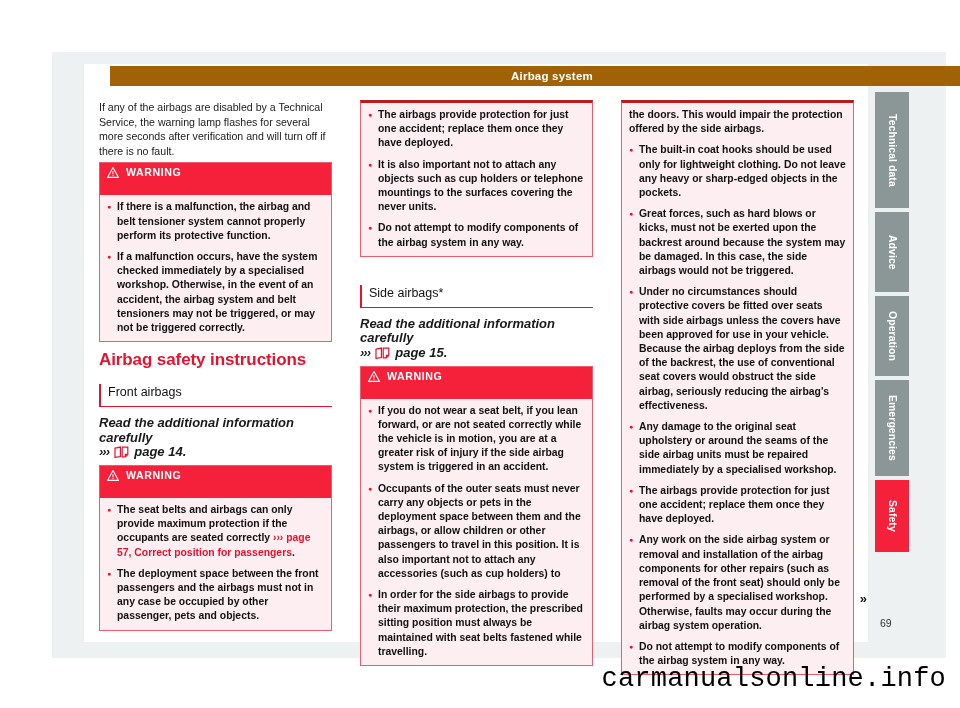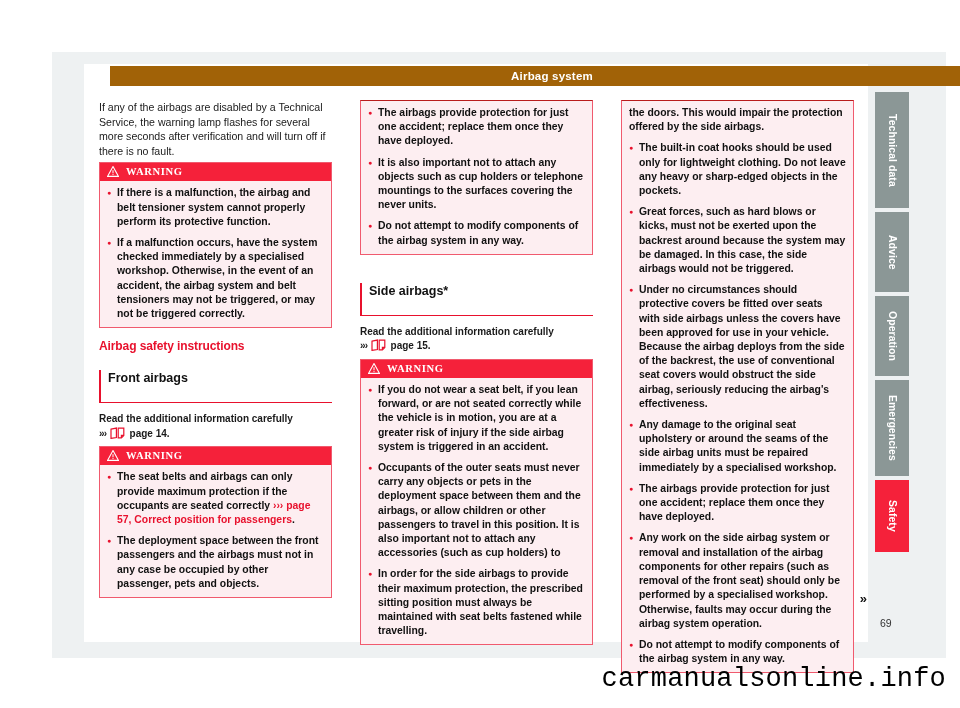--- a/index.html
+++ b/index.html
@@ -57,77 +57,77 @@
 
   
   .body-p {
     font-size: 10.6px;
     line-height: 14.6px;
     color: #1a1a1a;
     margin: 0 0 4px 0;
   }
 
   .read-more {
-    font-size: 10px;
+    font-size: 13px;
     line-height: 14.6px;
     font-weight: bold;
     color: #1a1a1a;
     margin: 0 0 5px 0;
+    font-style: italic;
   }
   .read-more .chev { color: #1a1a1a; font-weight: bold; letter-spacing: -1px; }
   .read-more .pagenum { font-weight: bold; color: #1a1a1a; }
 
   
   .book-icon {
     display: inline-block;
     position: relative;
     width: 15px; height: 12px;
     vertical-align: -2px;
     margin: 0 2px 0 1px;
   }
   .book-icon svg { display: block; }
 
   
   h1.sec-title {
-    font-size: 12px;
+    font-size: 17px;
     line-height: 20px;
     font-weight: bold;
     color: #e8112d;
     margin: 0 0 14px 0;
     letter-spacing: -.1px;
   }
   h2.sub-title {
     font-size: 12.5px;
     line-height: 16px;
-    font-weight: bold;
+    font-weight: normal;
     color: #111111;
     margin: 0 0 9px 0;
-    padding: 0 0 16px 7px;
+    padding: 0 0 6px 7px;
     border-left: 2px solid #e8112d;
     border-bottom: 1px solid #e8112d;
   }
 
   
   .warnbox {
     border: 1px solid #f05a6e;
     background: #fdeef1;
     margin: 0 0 8px 0;
   }
-  .warnbox.headless { border-top: 1px solid #b91c1c; }
+  .warnbox.headless { border-top: 3px solid #b91c1c; }
   .warn-head {
     background: #f5213a;
     color: #ffffff;
     font-size: 10.6px;
     font-weight: bold;
     letter-spacing: .6px;
-    padding: 3px 0 4px 7px;
+    padding: 3px 0 17px 7px;
     display: flex;
     align-items: flex-end;
     gap: 7px;
-    font-family: Liberation Serif, serif;
   }
   .tri-icon { display: inline-block; width: 12px; height: 11px; }
   .tri-icon svg { display: block; }
   .warn-body { padding: 5px 7px 6px 7px; }
   .warn-body ul { list-style: none; margin: 0; padding: 0; }
   .warn-body li {
     position: relative;
     font-size: 10.4px;
     line-height: 14.2px;
     font-weight: bold;

